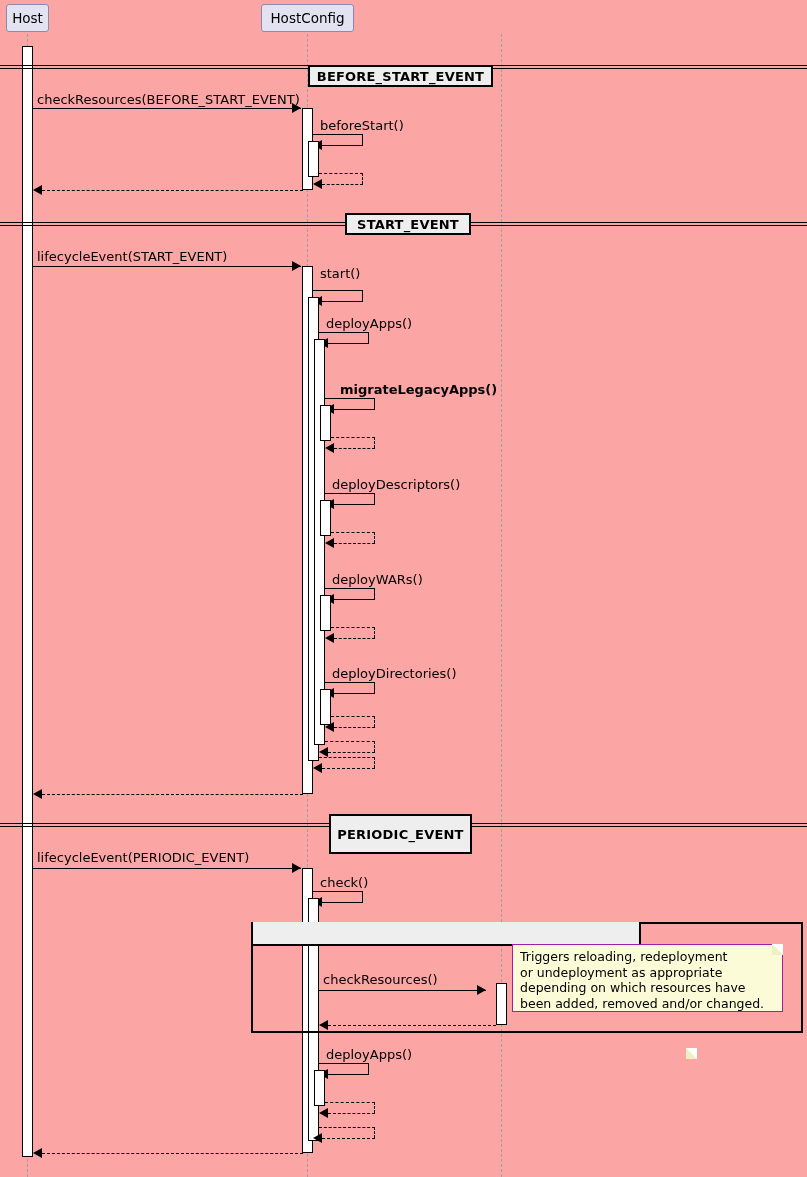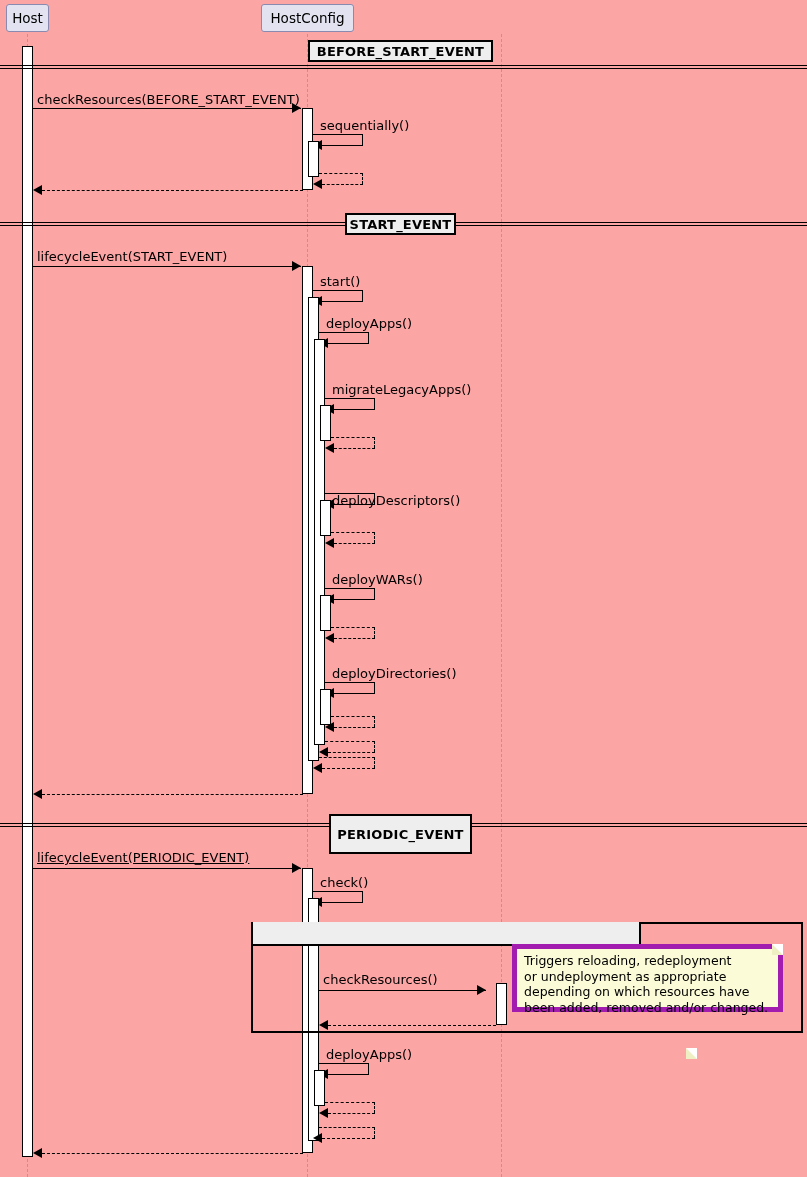--- a/index.html
+++ b/index.html
@@ -38,100 +38,100 @@
 
   
   .group-frame{position:absolute;box-sizing:border-box;border:2px solid #000;background:transparent;}
   .group-tab{position:absolute;box-sizing:border-box;background:#EEEEEE;border:2px solid #000;
     border-top:none;border-left:none;height:24px;}
   .group-tab-inner{position:absolute;display:flex;align-items:center;height:24px;
     font-size:13px;font-weight:bold;color:#000;white-space:nowrap;padding-left:8px;}
   .group-header-band{position:absolute;box-sizing:border-box;background:#EEEEEE;}
 
   
-  .note{position:absolute;box-sizing:border-box;background:#FBFBD8;border:5px solid #a21caf;
+  .note{position:absolute;box-sizing:border-box;background:#FBFBD8;border:1px solid #a21caf;
     font-size:12.5px;line-height:15.5px;color:#000;padding:4px 6px 4px 7px;white-space:pre-line;}
   .note-fold{position:absolute;width:0;height:0;border-left:11px solid #EFEFC4;border-top:11px solid #ffffff;}
 </style>
 </head>
 <body>
 
 <div id="diagram">
 
   <div class="lifeline" style="left:27px;top:34px;height:1143px;"></div>
   <div class="lifeline" style="left:307px;top:34px;height:1143px;"></div>
   <div class="lifeline" style="left:501px;top:34px;height:1143px;"></div>
 
   <div class="participant" style="left:6px;top:4px;width:43px;height:28px;">Host</div>
   <div class="participant" style="left:261px;top:4px;width:93px;height:28px;">HostConfig</div>
 
   <div class="activation" style="left:22px;top:46px;width:11px;height:1111px;"></div>
 
   <div class="divider-rule" style="left:0px;top:65px;width:807px;"></div>
-  <div class="divider-box" style="left:308px;top:40px;width:185px;height:22px;">BEFORE_START_EVENT</div>
+  <div class="divider-box" style="left:308px;top:65px;width:185px;height:22px;">BEFORE_START_EVENT</div>
 
   <div class="msg-label" style="left:37px;top:92px;">checkResources(BEFORE_START_EVENT)</div>
   <div class="msg-line" style="left:33px;top:108px;width:268px;"></div>
   <div class="arrow-right" style="left:292px;top:103px;"></div>
 
   <div class="activation" style="left:302px;top:108px;width:11px;height:82px;"></div>
 
-  <div class="msg-label" style="left:320px;top:118px;">sequentially()</div>
+  <div class="msg-label" style="left:320px;top:118px;">beforeStart()</div>
   <div class="msg-line" style="left:313px;top:134px;width:50px;"></div>
   <div class="msg-vline" style="left:362px;top:134px;height:11px;"></div>
   <div class="msg-line" style="left:322px;top:145px;width:41px;"></div>
   <div class="arrow-left" style="left:313px;top:140px;"></div>
 
   <div class="activation" style="left:308px;top:141px;width:11px;height:36px;"></div>
 
   <div class="msg-line dotted" style="left:319px;top:173px;width:44px;"></div>
   <div class="msg-vline dotted" style="left:362px;top:173px;height:11px;"></div>
   <div class="msg-line dotted" style="left:322px;top:184px;width:41px;"></div>
   <div class="arrow-left" style="left:313px;top:179px;"></div>
 
   <div class="msg-line dotted" style="left:42px;top:190px;width:261px;"></div>
   <div class="arrow-left" style="left:33px;top:185px;"></div>
 
   <div class="divider-rule" style="left:0px;top:222px;width:807px;"></div>
-  <div class="divider-box" style="left:345px;top:213px;width:111px;height:22px;">START_EVENT</div>
+  <div class="divider-box" style="left:345px;top:213px;width:126px;height:22px;">START_EVENT</div>
 
   <div class="msg-label" style="left:37px;top:249px;">lifecycleEvent(START_EVENT)</div>
   <div class="msg-line" style="left:33px;top:266px;width:268px;"></div>
   <div class="arrow-right" style="left:292px;top:261px;"></div>
 
   <div class="activation" style="left:302px;top:266px;width:11px;height:528px;"></div>
 
-  <div class="msg-label" style="left:320px;top:274px;">start()</div>
+  <div class="msg-label" style="left:320px;top:266px;">start()</div>
   <div class="msg-line" style="left:313px;top:290px;width:50px;"></div>
   <div class="msg-vline" style="left:362px;top:290px;height:11px;"></div>
   <div class="msg-line" style="left:322px;top:301px;width:41px;"></div>
   <div class="arrow-left" style="left:313px;top:296px;"></div>
 
   <div class="activation" style="left:308px;top:297px;width:11px;height:464px;"></div>
 
   <div class="msg-label" style="left:326px;top:316px;">deployApps()</div>
   <div class="msg-line" style="left:319px;top:332px;width:50px;"></div>
   <div class="msg-vline" style="left:368px;top:332px;height:11px;"></div>
   <div class="msg-line" style="left:328px;top:343px;width:41px;"></div>
   <div class="arrow-left" style="left:319px;top:338px;"></div>
 
   <div class="activation" style="left:314px;top:339px;width:11px;height:406px;"></div>
 
-  <div class="msg-label" style="left:332px;top:382px;">migrateLegacyApps()</div>
+  <div class="msg-label" style="left:340px;top:382px;font-weight:bold;">migrateLegacyApps()</div>
   <div class="msg-line" style="left:325px;top:398px;width:50px;"></div>
   <div class="msg-vline" style="left:374px;top:398px;height:11px;"></div>
   <div class="msg-line" style="left:334px;top:409px;width:41px;"></div>
   <div class="arrow-left" style="left:325px;top:404px;"></div>
   <div class="activation" style="left:320px;top:405px;width:11px;height:36px;"></div>
   <div class="msg-line dotted" style="left:331px;top:437px;width:44px;"></div>
   <div class="msg-vline dotted" style="left:374px;top:437px;height:11px;"></div>
   <div class="msg-line dotted" style="left:334px;top:448px;width:41px;"></div>
   <div class="arrow-left" style="left:325px;top:443px;"></div>
 
-  <div class="msg-label" style="left:332px;top:477px;margin-top:16px;">deployDescriptors()</div>
+  <div class="msg-label" style="left:332px;top:477px;">deployDescriptors()</div>
   <div class="msg-line" style="left:325px;top:493px;width:50px;"></div>
   <div class="msg-vline" style="left:374px;top:493px;height:11px;"></div>
   <div class="msg-line" style="left:334px;top:504px;width:41px;"></div>
   <div class="arrow-left" style="left:325px;top:499px;"></div>
   <div class="activation" style="left:320px;top:500px;width:11px;height:36px;"></div>
   <div class="msg-line dotted" style="left:331px;top:532px;width:44px;"></div>
   <div class="msg-vline dotted" style="left:374px;top:532px;height:11px;"></div>
   <div class="msg-line dotted" style="left:334px;top:543px;width:41px;"></div>
   <div class="arrow-left" style="left:325px;top:538px;"></div>
 
@@ -166,21 +166,21 @@
   <div class="msg-vline dotted" style="left:374px;top:757px;height:11px;"></div>
   <div class="msg-line dotted" style="left:322px;top:768px;width:53px;"></div>
   <div class="arrow-left" style="left:313px;top:763px;"></div>
 
   <div class="msg-line dotted" style="left:42px;top:794px;width:261px;"></div>
   <div class="arrow-left" style="left:33px;top:789px;"></div>
 
   <div class="divider-rule" style="left:0px;top:823px;width:807px;"></div>
   <div class="divider-box" style="left:329px;top:814px;width:143px;height:40px;">PERIODIC_EVENT</div>
 
-  <div class="msg-label" style="left:37px;top:850px;text-decoration:underline;">lifecycleEvent(PERIODIC_EVENT)</div>
+  <div class="msg-label" style="left:37px;top:850px;">lifecycleEvent(PERIODIC_EVENT)</div>
   <div class="msg-line" style="left:33px;top:868px;width:268px;"></div>
   <div class="arrow-right" style="left:292px;top:863px;"></div>
 
   <div class="activation" style="left:302px;top:868px;width:11px;height:285px;"></div>
 
   <div class="msg-label" style="left:320px;top:875px;">check()</div>
   <div class="msg-line" style="left:313px;top:891px;width:50px;"></div>
   <div class="msg-vline" style="left:362px;top:891px;height:11px;"></div>
   <div class="msg-line" style="left:322px;top:902px;width:41px;"></div>
   <div class="arrow-left" style="left:313px;top:897px;"></div>

